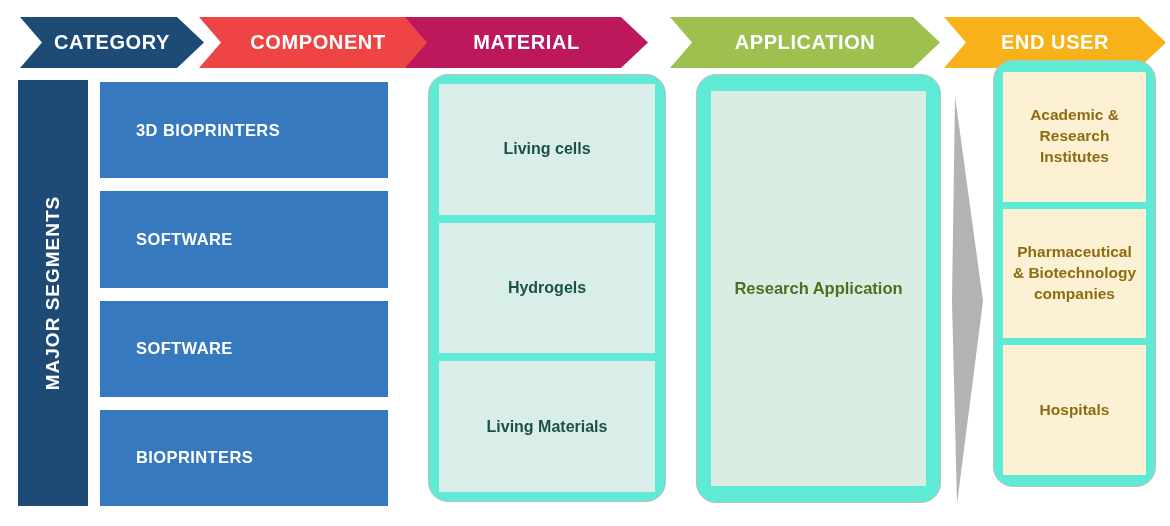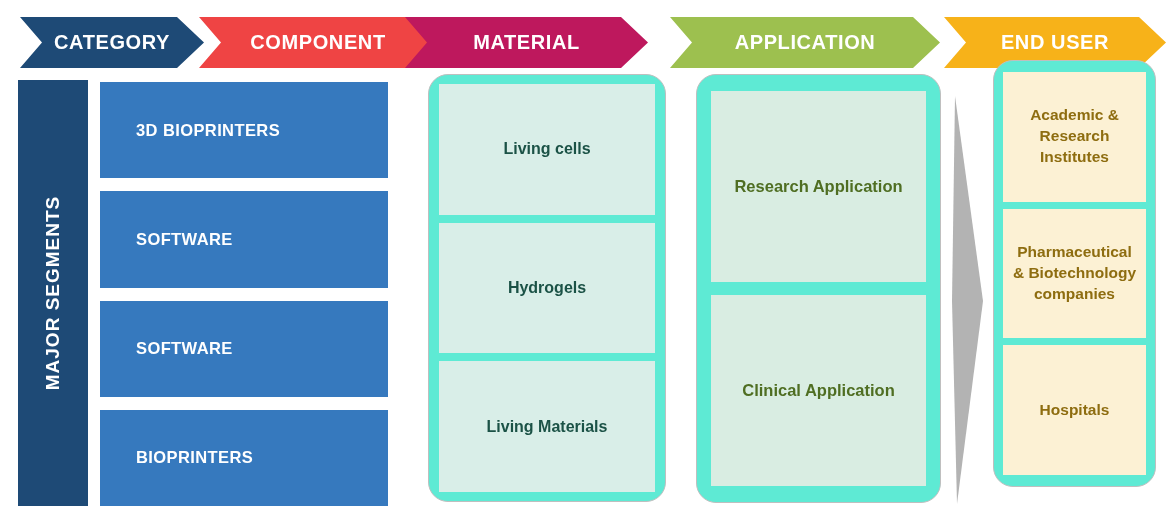--- a/index.html
+++ b/index.html
@@ -206,23 +206,20 @@
     </div>
     <div class="mint-box">
       <span>Living Materials</span>
     </div>
   </div>
 
   <div class="panel panel-application">
     <div class="app-box">
       <span>Research Application</span>
     </div>
-    <div class="app-box">
-      <span>Clinical Application</span>
-    </div>
   </div>
 
   <svg class="flow-arrow" viewBox="0 0 35 408" preserveAspectRatio="none">
     <polygon points="6,0 34,205 8,408 3,205" fill="#B3B3B3"></polygon>
   </svg>
 
   <div class="panel panel-enduser">
     <div class="user-box">
       <span>Academic &amp; Research Institutes</span>
     </div>

